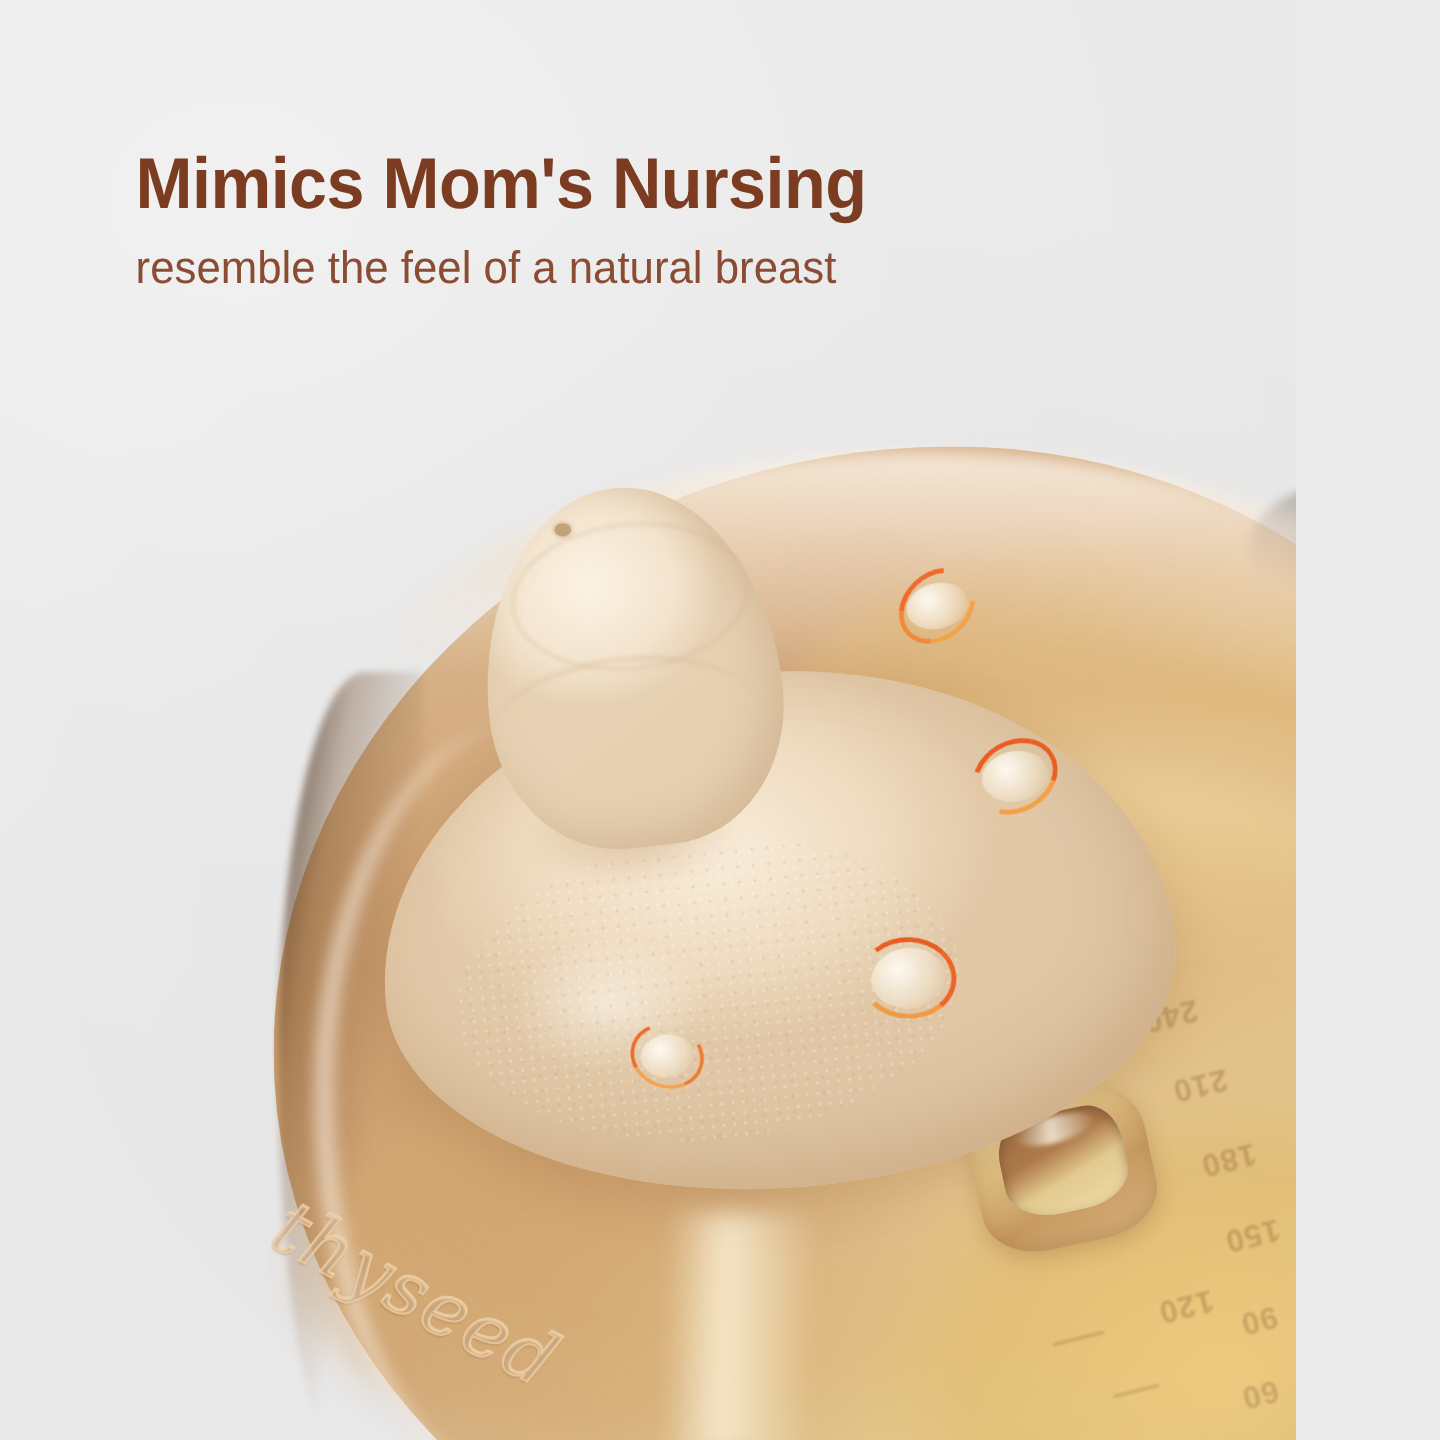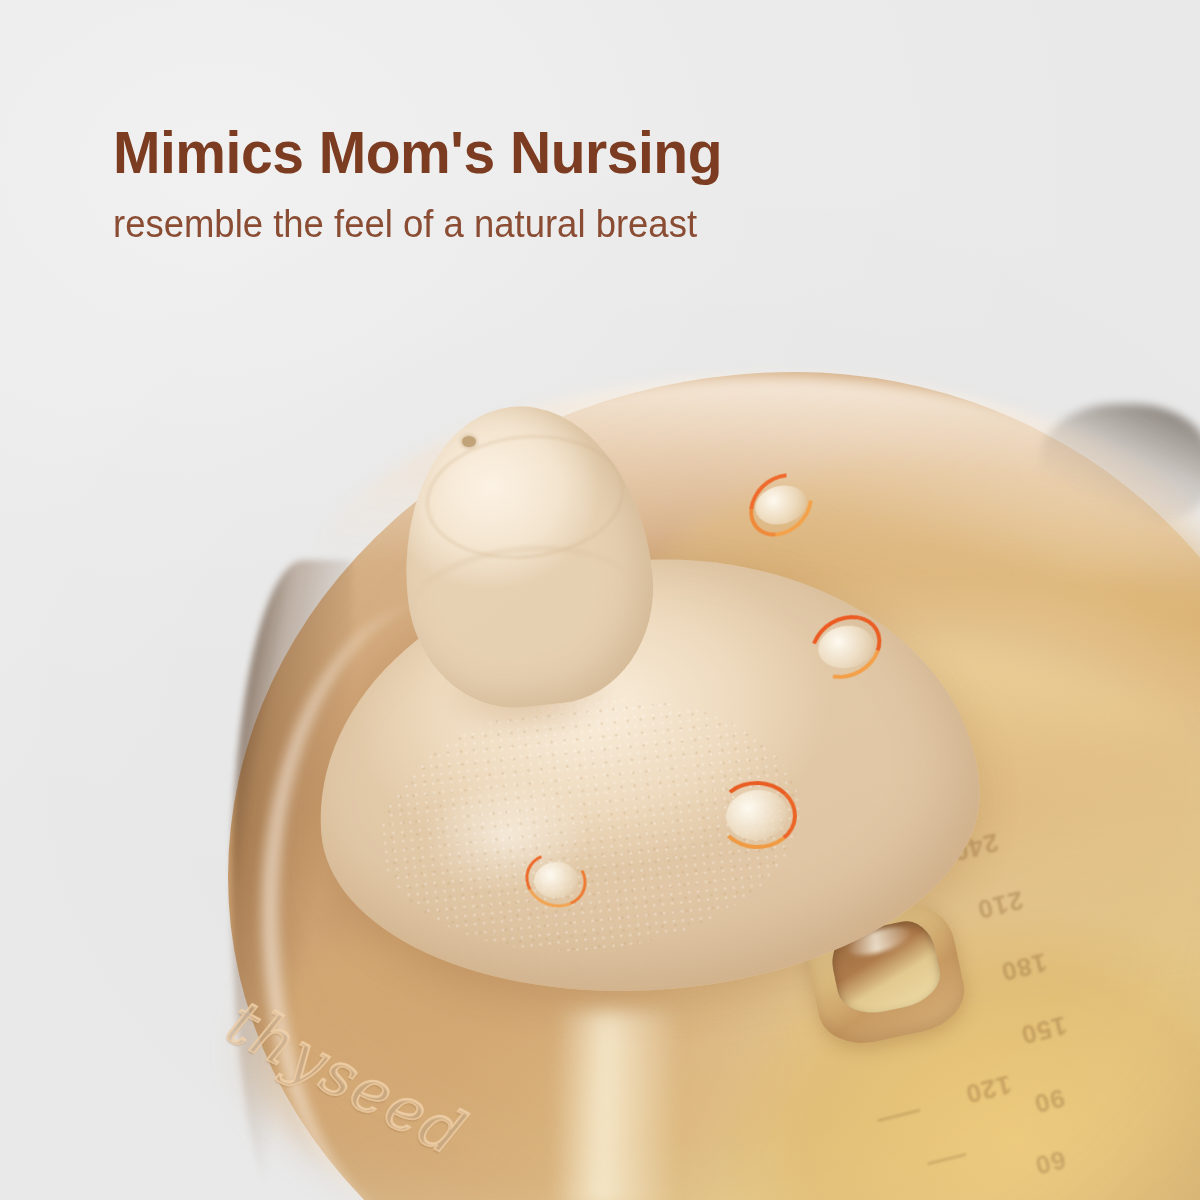--- a/index.html
+++ b/index.html
@@ -4,21 +4,21 @@
 <style>
   * { margin:0; padding:0; box-sizing:border-box; }
   html, body { width:1200px; height:1200px; }
   body {
     font-family: "Liberation Sans", sans-serif;
     background:#eaeaea;
     overflow:hidden;
   }
   #stage {
     position:relative;
-    width:1200px; height:1200px;
+    width:1080px; height:1200px;
     background:
       radial-gradient(ellipse 900px 700px at 18% 14%, #efefef 0%, #e9e9e9 60%, #e7e7e7 100%);
     overflow:hidden;
   }
 
   
   .copy { position:absolute; left:113px; top:122px; z-index:60; }
   .headline {
     font-size:60px;
     font-weight:700;

